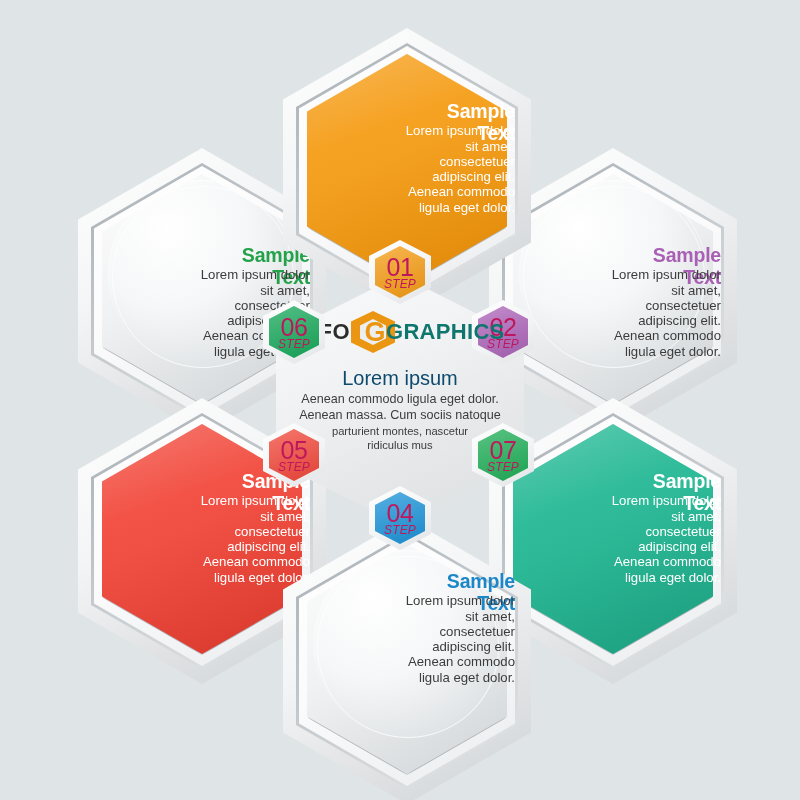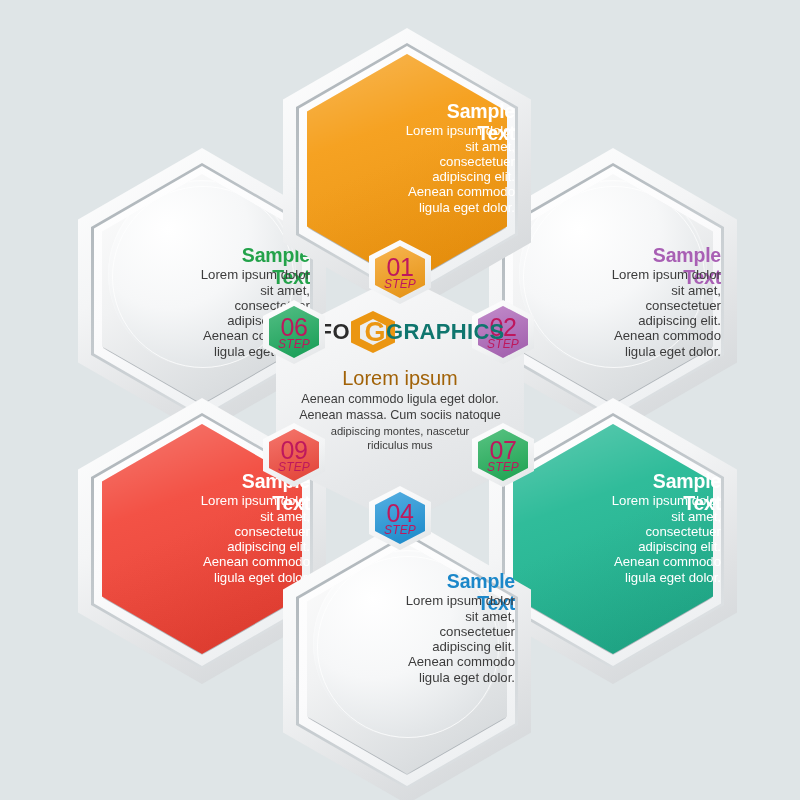--- a/index.html
+++ b/index.html
@@ -134,21 +134,21 @@
   }
   .logo .graphics{
     font-size:22px;font-weight:bold;color:#0f766e;letter-spacing:.3px;
     margin-left:-9px;position:relative;z-index:3;
   }
   #center-body{
     position:absolute;left:14px;right:14px;top:92px;
     text-align:center;color:#3c3c3c;
   }
   #center-body .head{
-    font-size:20px;color:#a16207;display:block;margin-bottom:2px;
+    font-size:20px;color:#0c4a6e;display:block;margin-bottom:2px;
   }
   #center-body .para{
     font-size:12.6px;line-height:1.26;display:block;
   }
   #center-body .para .line{display:block;}
   #center-body .para .small{font-size:11.2px;}
 
   
   .badge{
     position:absolute;width:62px;height:64px;
@@ -340,21 +340,21 @@
         <span class="gletter" style="color: rgb(235, 150, 18);">G</span>
       </span>
       <span class="graphics">GRAPHICS</span>
     </div>
 
     <div id="center-body">
       <span class="head">Lorem ipsum</span>
       <span class="para">
         <span class="line">Aenean commodo ligula eget dolor.</span>
         <span class="line">Aenean massa. Cum sociis natoque</span>
-        <span class="line small">adipiscing montes, nascetur</span>
+        <span class="line small">parturient montes, nascetur</span>
         <span class="line small">ridiculus mus</span>
       </span>
     </div>
   </div>
 
   <div class="badge" id="b01" style="left:369px;top:240px;">
     <div class="b-back"></div>
     <div class="b-face" id="bf01" style="background: rgb(245, 156, 20);">
         <div class="bsheen"></div>
       </div>
@@ -396,21 +396,21 @@
       <span class="b-step">STEP</span>
     </div>
   </div>
 
   <div class="badge" id="b05" style="left:263px;top:423px;">
     <div class="b-back"></div>
     <div class="b-face" id="bf05" style="background: rgb(242, 71, 58);">
         <div class="bsheen"></div>
       </div>
     <div class="b-txt">
-      <span class="b-num">09</span>
+      <span class="b-num">05</span>
       <span class="b-step">STEP</span>
     </div>
   </div>
 
   <div class="badge" id="b06" style="left:263px;top:300px;">
     <div class="b-back"></div>
     <div class="b-face" id="bf06" style="background: rgb(23, 168, 90);">
         <div class="bsheen"></div>
       </div>
     <div class="b-txt">

